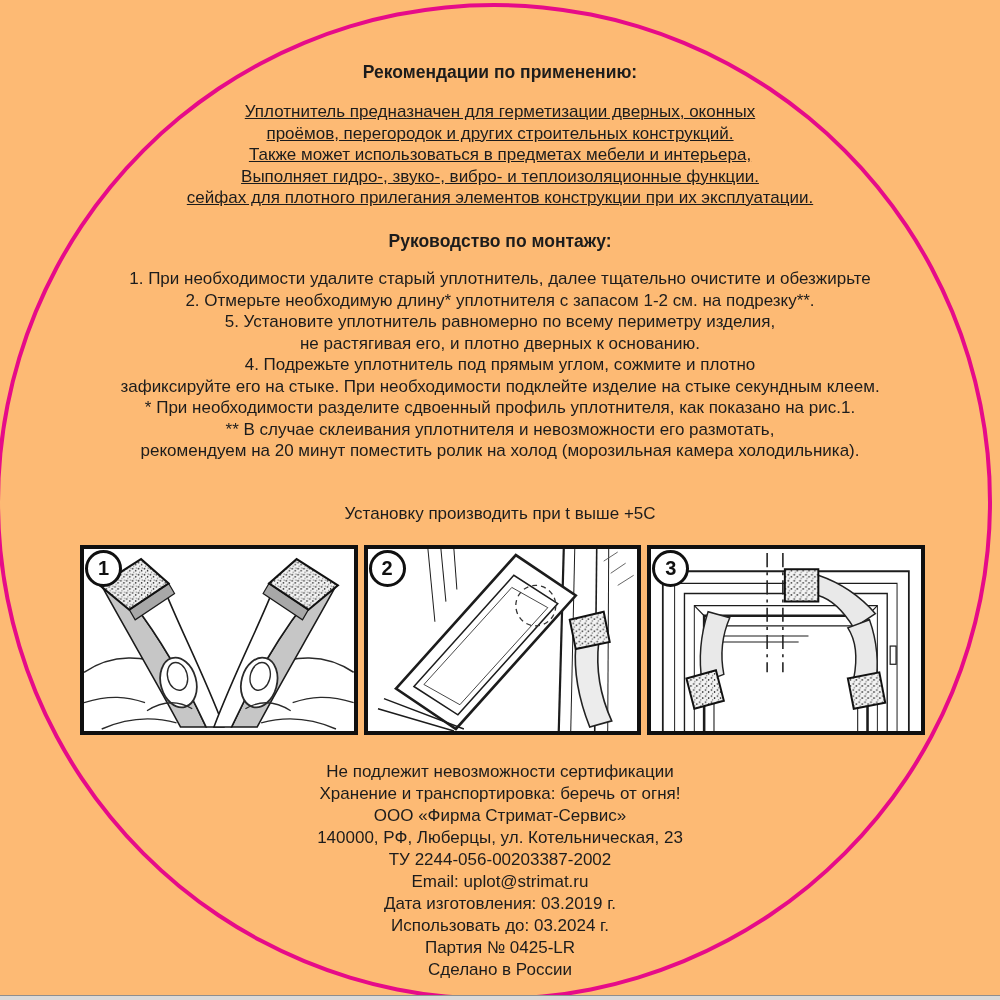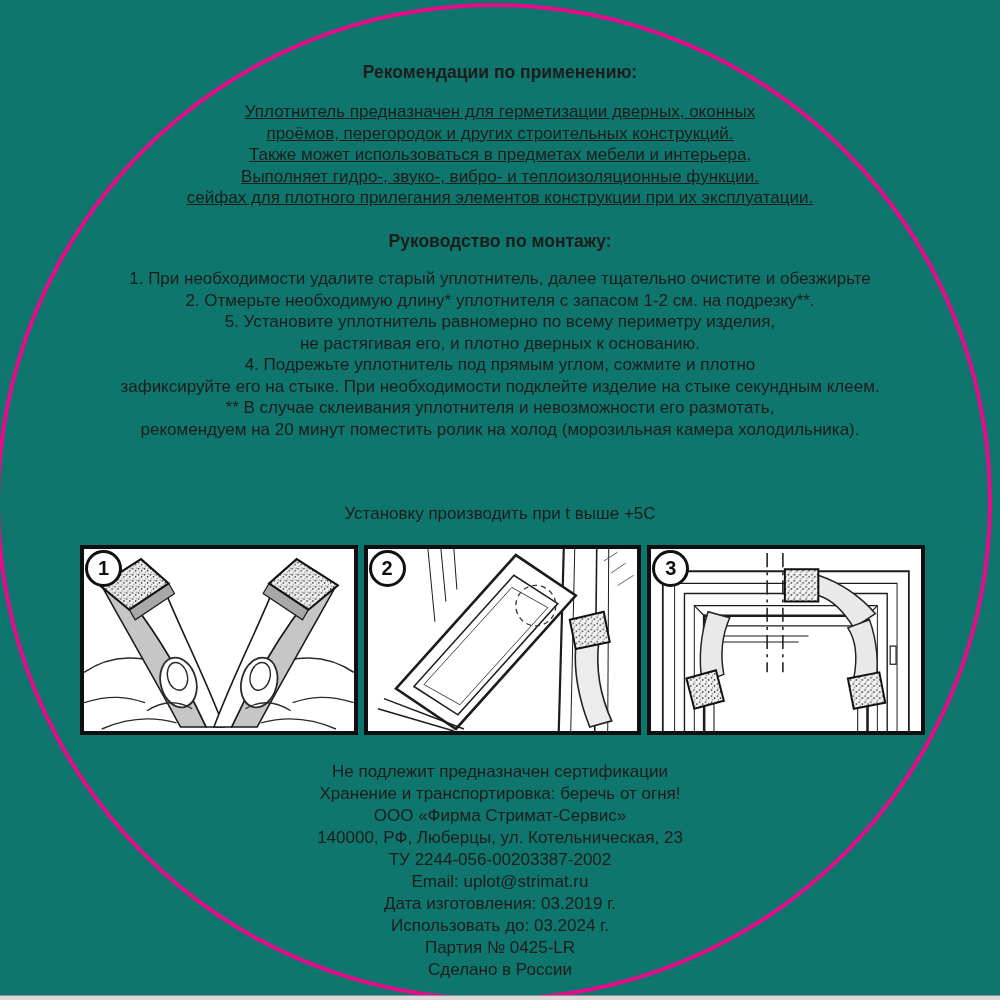--- a/index.html
+++ b/index.html
@@ -1,21 +1,21 @@
 <!DOCTYPE html>
 <html><head>
 <meta charset="utf-8">
 <style>
   html,body { margin:0; padding:0; }
   body {
     width:1000px; height:1000px; background:#ffffff;
     font-family:"Liberation Sans", sans-serif; color:#1c1c1c;
     -webkit-font-smoothing:antialiased;
   }
-  .stage { position:relative; width:1000px; height:1000px; background:#0f766e; overflow:hidden; }
+  .stage { position:relative; width:1000px; height:1000px; background:#fdba74; overflow:hidden; }
 
   .label-circle {
     position:absolute; left:-4px; top:3px; width:988px; height:990px;
     border:4.5px solid #e60b89; border-radius:50%;
     box-sizing:content-box; background:transparent;
   }
 
   .block { position:absolute; left:0; width:1000px; text-align:center; }
   .h-title { font-weight:bold; font-size:17.5px; }
   .line  { font-size:17px; line-height:21.5px; white-space:nowrap; }
@@ -67,20 +67,21 @@
 
   <div class="block h-title" id="inst-title">Руководство по монтажу:</div>
 
   <div class="block" id="inst-lines">
     <div class="line">1. При необходимости удалите старый уплотнитель, далее тщательно очистите и обезжирьте</div>
     <div class="line">2. Отмерьте необходимую длину* уплотнителя с запасом 1-2 см. на подрезку**.</div>
     <div class="line">5. Установите уплотнитель равномерно по всему периметру изделия,</div>
     <div class="line">не растягивая его, и плотно дверных к основанию.</div>
     <div class="line">4. Подрежьте уплотнитель под прямым углом, сожмите и плотно</div>
     <div class="line">зафиксируйте его на стыке. При необходимости подклейте изделие на стыке секундным клеем.</div>
+    <div class="line">* При необходимости разделите сдвоенный профиль уплотнителя, как показано на рис.1.</div>
     <div class="line">** В случае склеивания уплотнителя и невозможности его размотать,</div>
     <div class="line">рекомендуем на 20 минут поместить ролик на холод (морозильная камера холодильника).</div>
   </div>
 
   <div class="block line" id="temp-note">Установку производить при t выше +5С</div>
 
   <div class="figures-row">
 
     <div class="panel">
       <div class="fig-badge">1</div>
@@ -190,21 +191,21 @@
 
         <path d="M58,62 C50,86 48,108 52,132 L74,124 C70,104 72,86 80,68 Z" fill="#e9e9e9" stroke="#222" stroke-width="1.5"></path>
         <polygon points="36,128 66,120 74,150 44,158" fill="url(#sp3)" stroke="#111" stroke-width="2"></polygon>
 
         <rect x="243" y="96" width="6" height="18" fill="none" stroke="#1c1c1c" stroke-width="1.2"></rect>
       </svg>
     </div>
   </div>
 
   <div class="block" id="footer">
-    <div class="f-line">Не подлежит предназначен сертификации</div>
+    <div class="f-line">Не подлежит невозможности сертификации</div>
     <div class="f-line">Хранение и транспортировка: беречь от огня!</div>
     <div class="f-line">ООО «Фирма Стримат-Сервис»</div>
     <div class="f-line">140000, РФ, Люберцы, ул. Котельническая, 23</div>
     <div class="f-line">ТУ 2244-056-00203387-2002</div>
     <div class="f-line">Email: uplot@strimat.ru</div>
     <div class="f-line">Дата изготовления: 03.2019 г.</div>
     <div class="f-line">Использовать до: 03.2024 г.</div>
     <div class="f-line">Партия № 0425-LR</div>
     <div class="f-line">Сделано в России</div>
   </div>

